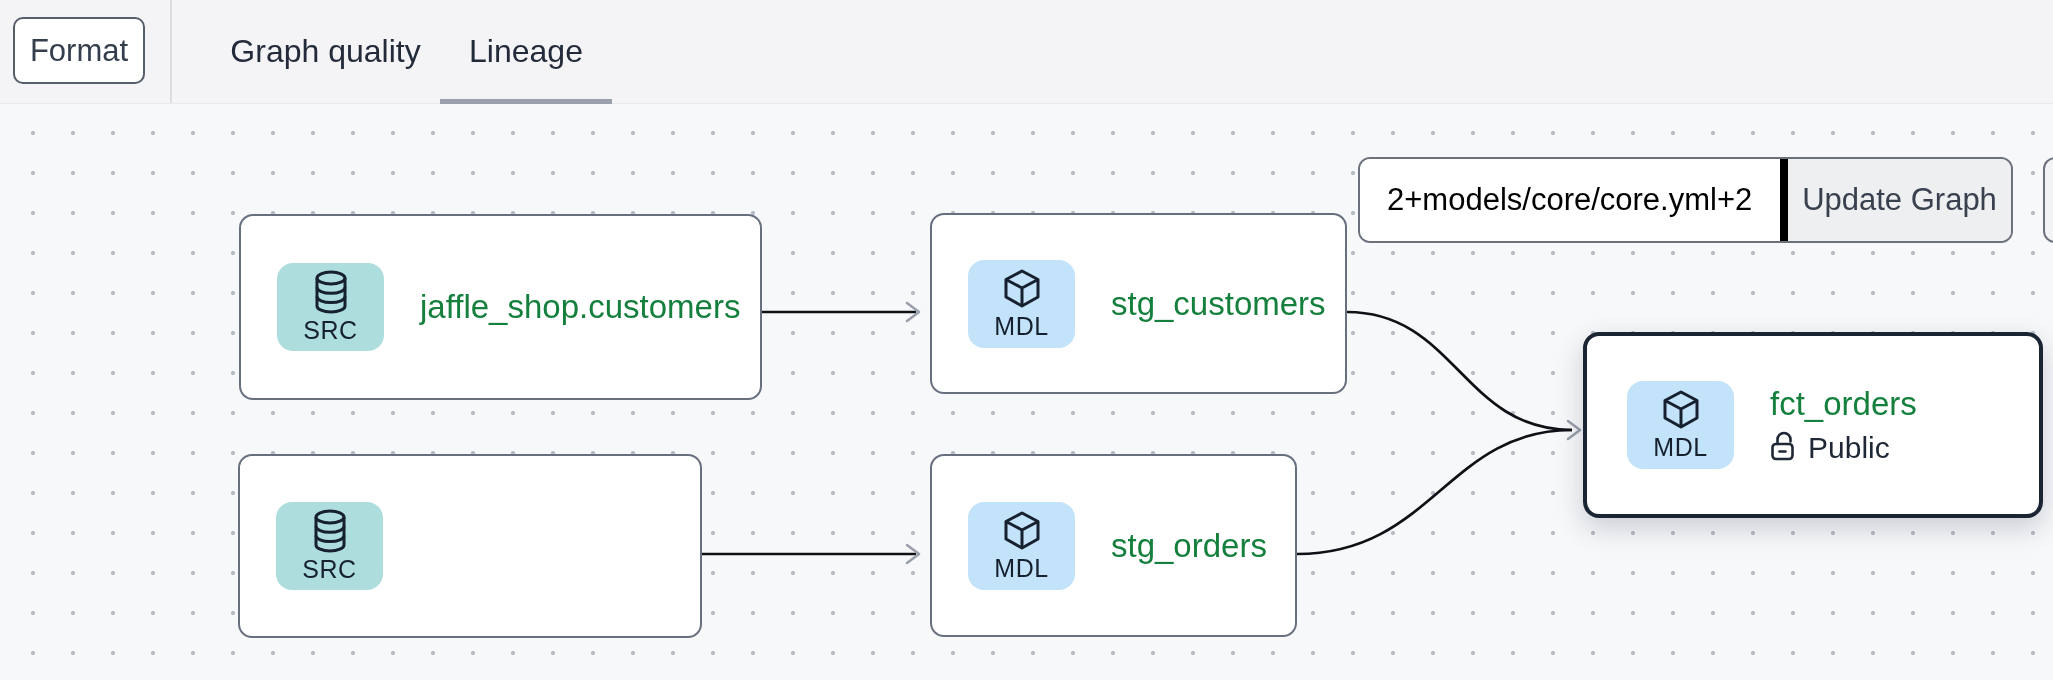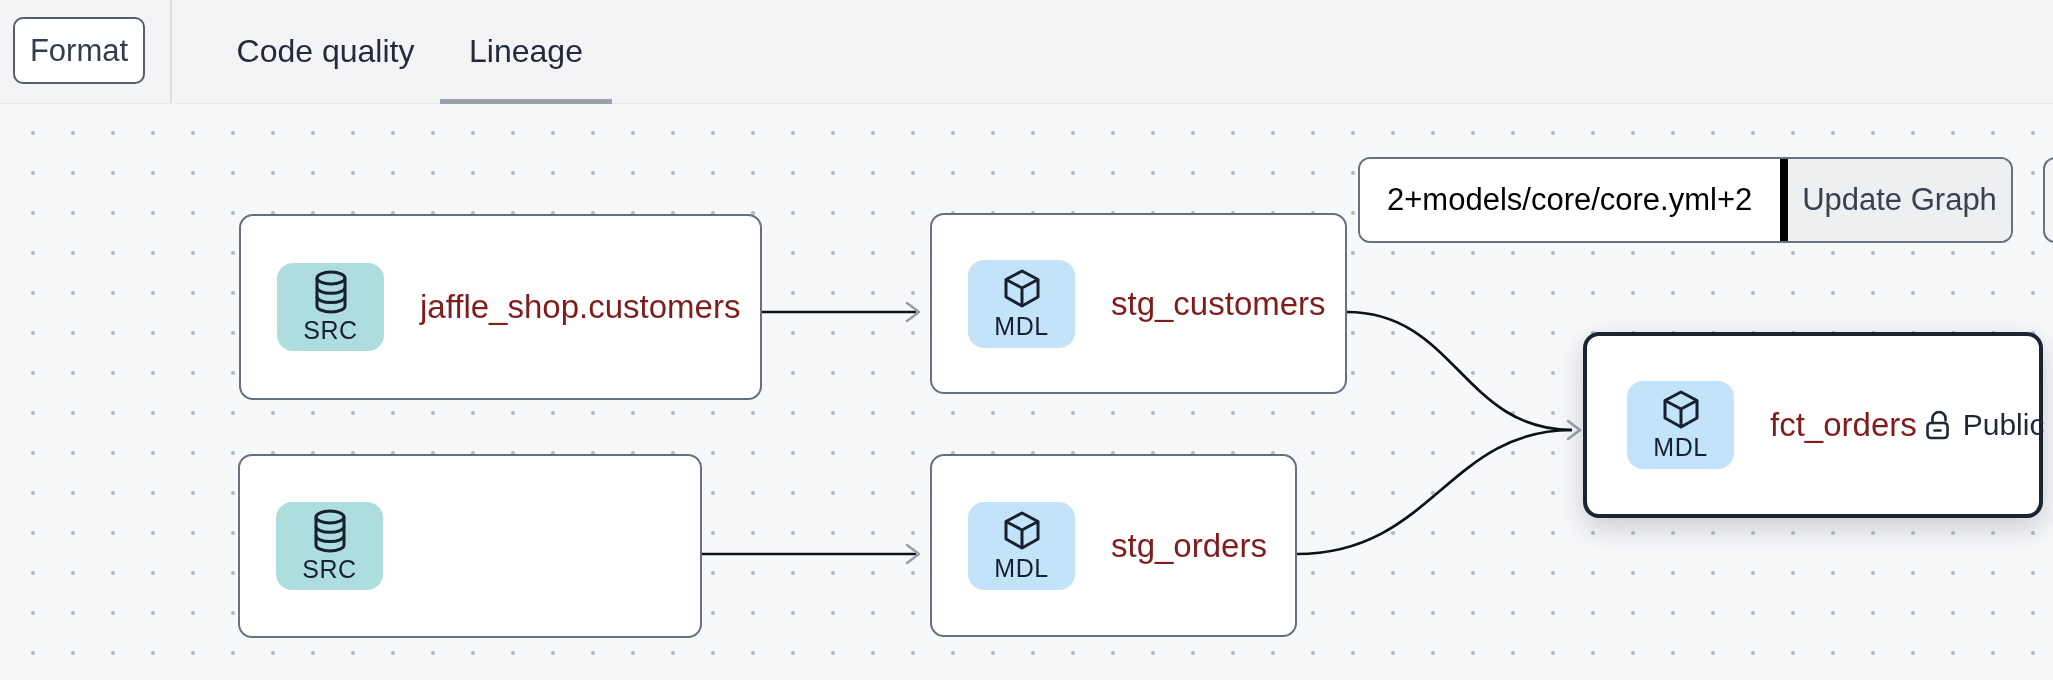--- a/index.html
+++ b/index.html
@@ -38,23 +38,23 @@
   .node-orders      { left:238px;  top:350px; width:464px; height:184px; }
   .node-stg-orders  { left:930px;  top:350px; width:367px; height:183px; }
   .node-fct-orders  { left:1583px; top:228px; width:460px; height:186px;
           border:4px solid var(--selected_border,#1b2433); border-radius:16px;
           box-shadow:0 10px 28px rgba(25,32,44,.20); padding-left:40px; }
   .node-icon { width:107px; height:88px; border-radius:16px; flex:0 0 auto;
           display:flex; flex-direction:column; align-items:center; justify-content:center; }
   .node-icon.src { background:var(--source_icon_bg,#addedd); }
   .node-icon.mdl { background:var(--model_icon_bg,#c2e3f9); }
   .node-badge { font-size:25px; color:#16202e; margin-top:1px; letter-spacing:.5px; }
-  .node-title { font-size:33px; color:#7f1d1d; white-space:nowrap; }
-  .node-textcol { display:flex; flex-direction:row; gap:8px; }
-  .node-access { display:flex; align-items:center; gap:10px; font-size:30px; color:#1f2836; }
+  .node-title { font-size:33px; color:#15803d; white-space:nowrap; }
+  .node-textcol { display:flex; flex-direction:column; gap:8px; }
+  .node-access { display:flex; gap:10px; font-size:30px; color:#1f2836; }
 
   
   .selector-group { position:absolute; left:1358px; top:53px; width:655px; height:86px;
           border:2px solid #6b717d; border-radius:12px; display:flex; overflow:hidden; background:#ffffff; }
   .selector-input { width:420px; height:100%; border:none; outline:none; background:#ffffff;
           font-family:inherit; font-size:31px; color:#000000; padding:0 20px 0 27px; }
   .update-btn { flex:1; border:none; border-left:8px solid #000000; background:#edeff1;
           font-family:inherit; font-size:31px; color:#39414f; cursor:pointer; }
   .offscreen-box { position:absolute; left:2043px; top:53px; width:46px; height:86px;
           border:2px solid #6b717d; border-radius:12px; background:#f2f3f5; cursor:pointer; }
@@ -62,21 +62,21 @@
   svg.glyph { display:block; }
 </style>
 </head>
 <body>
 
 <div class="app">
 
   <div class="header">
     <button class="format-btn">Format</button>
     <div class="header-divider"></div>
-    <div class="tab tab-code">Code quality</div>
+    <div class="tab tab-code">Graph quality</div>
     <div class="tab tab-lineage">Lineage</div>
     <div class="tab-underline"></div>
   </div>
 
   <div class="canvas">
 
     <svg class="edges" width="2053" height="576" viewBox="0 0 2053 576">
       <g fill="none" stroke="#0e1116" stroke-width="2.7">
         <path d="M762 208 L916 208"></path>
         <path d="M702 450 L916 450"></path>

